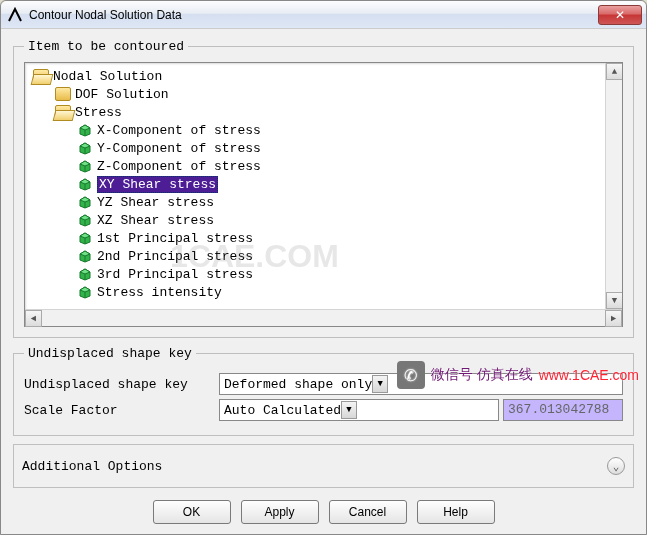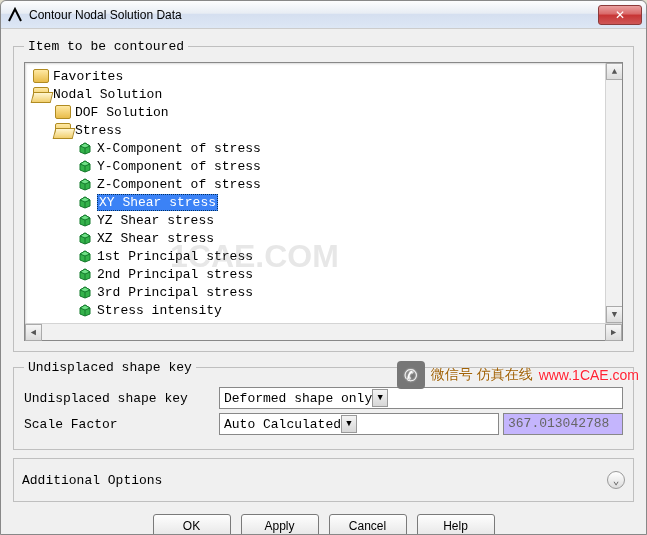--- a/index.html
+++ b/index.html
@@ -102,21 +102,21 @@
 }
 .node {
   display: flex;
   align-items: center;
   height: 18px;
   white-space: nowrap;
   padding-right: 20px;
 }
 .node .label { }
 .node.selected .label {
-  background: #3b82f6;
+  background: #4c1d95;
   color: #fff;
   border: 1px dotted #003366;
   padding: 0 1px;
 }
 .nd0 { padding-left: 6px; }
 .nd1 { padding-left: 28px; }
 .nd2 { padding-left: 50px; }
 .tree-icon {
   width: 16px; height: 14px;
   margin-right: 4px;
@@ -235,24 +235,20 @@
     <div class="close-btn">✕</div>
   </div>
 
   <div class="body">
 
     <fieldset class="tree-fs">
       <legend>Item to be contoured</legend>
       <div class="tree-wrap">
         <div class="tree-scroll">
 
-          <div class="node nd0">
-            <span class="tree-icon folder-icon"></span>
-            <span class="label">Favorites</span>
-          </div>
 
           <div class="node nd0">
             <span class="tree-icon folder-icon open"></span>
             <span class="label">Nodal Solution</span>
           </div>
 
           <div class="node nd1">
             <span class="tree-icon folder-icon"></span>
             <span class="label">DOF Solution</span>
           </div>
@@ -407,16 +403,16 @@
       <button class="btn">Cancel</button>
       <button class="btn">Help</button>
     </div>
 
   </div>
 </div>
 
 <div class="watermark" style="left:170px; top:238px">1CAE.COM</div>
 <div class="footer-wm">
   <span class="wx">✆</span>
-  <span style="color:#a16207">微信号 仿真在线</span>
+  <span style="color:#701a75">微信号 仿真在线</span>
   <span>www.1CAE.com</span>
 </div>
 </div>
 
 </body></html>

